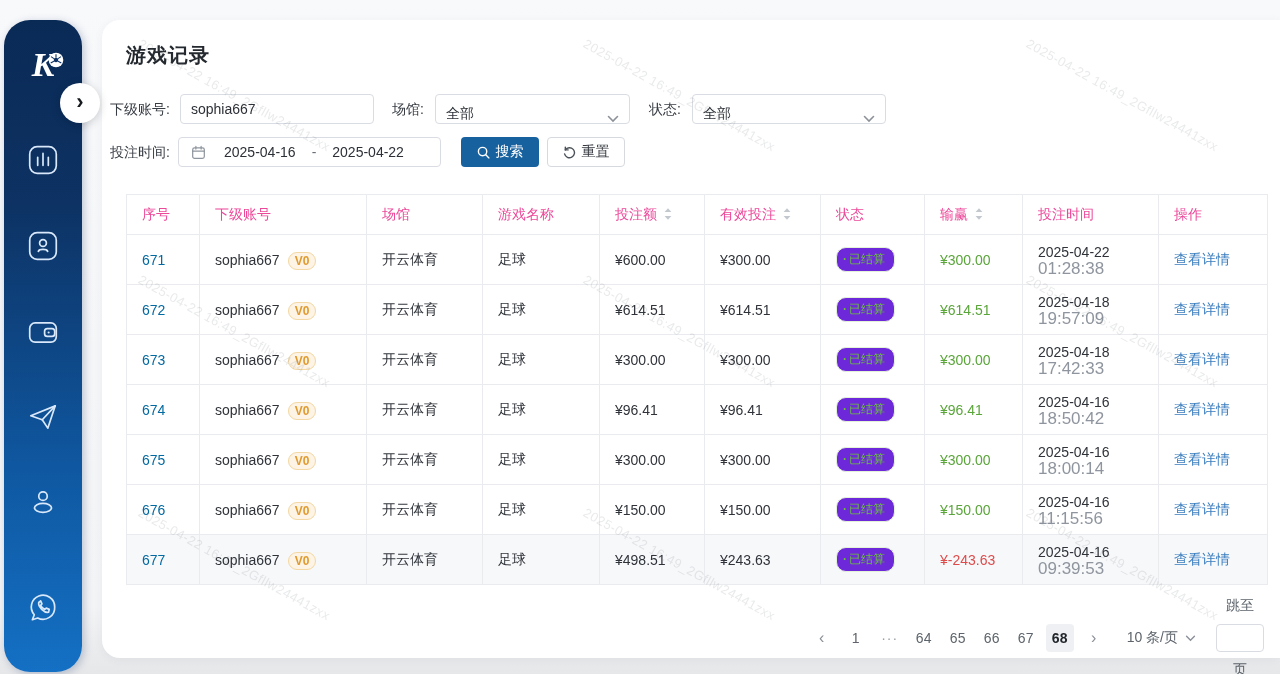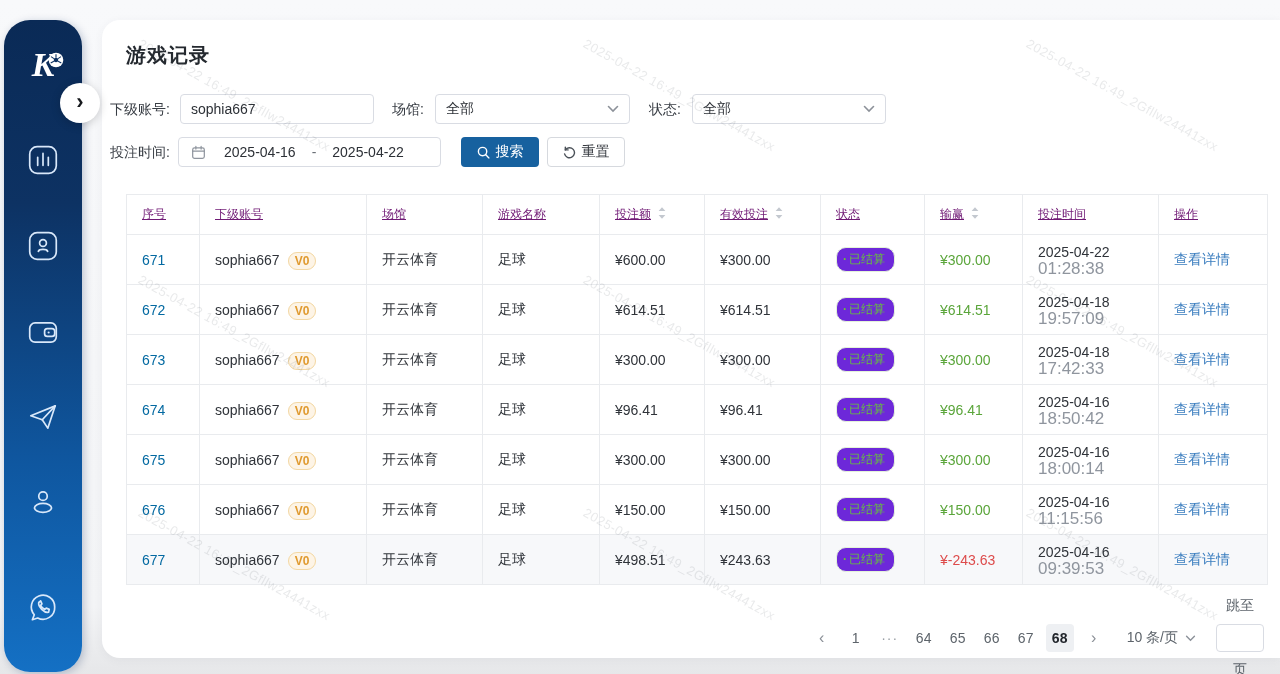--- a/index.html
+++ b/index.html
@@ -30,37 +30,37 @@
                 color:#24292f; letter-spacing:1px; }
 
   
   .frow { position:absolute; left:8px; height:30px; width:1140px; }
   .frow1 { top:74px; } .frow2 { top:117px; }
   .flabel { position:absolute; line-height:30px; font-size:14px; color:#383d44; }
   .txt-input { position:absolute; height:30px; border:1px solid #d9dce3; border-radius:4px;
                padding:0 10px; font-size:14px; color:#2c3036; background:#fff; outline:none;
                font-family:inherit; }
   .select { position:absolute; height:30px; border:1px solid #d9dce3; border-radius:4px; background:#fff;
-            display:flex; align-items:center; justify-content:space-between; padding:0 10px;
+            display:flex; align-items:flex-end; justify-content:space-between; padding:0 10px;
             font-size:14px; color:#2c3036; cursor:pointer; }
   .date-range { position:absolute; height:30px; border:1px solid #d9dce3; border-radius:4px; background:#fff;
                 display:flex; align-items:center; padding:0 12px; font-size:14px; color:#2c3036;
                 cursor:pointer; }
   .date-range .sep { margin:0 16px; color:#6b7077; }
   .date-range svg { margin-right:18px; }
   .btn { position:absolute; height:30px; border-radius:4px; display:inline-flex; align-items:center;
          justify-content:center; gap:6px; font-size:14px; cursor:pointer; border:none; font-family:inherit; }
   .btn.primary { background:#17619f; color:#fff; }
   .btn.plain { background:#fff; color:#35393f; border:1px solid #d6d9de; }
 
   
   .table-wrap { position:absolute; left:24px; top:174px; width:1142px; }
   table { width:100%; border-collapse:collapse; table-layout:fixed; }
   th,td { border:1px solid #e9ebee; padding:0 15px; text-align:left; vertical-align:middle; }
-  th { height:40px; font-size:12px; font-weight:400; color:#701a75; background:#fff; white-space:nowrap;text-decoration:underline; }
+  th { height:40px; font-size:14px; font-weight:400; color:#ec4899; background:#fff; white-space:nowrap; }
   td { height:50px; font-size:14px; color:#2f3339; }
   th:nth-child(1),td:nth-child(1){width:73px} th:nth-child(2),td:nth-child(2){width:167px}
   th:nth-child(3),td:nth-child(3){width:116px} th:nth-child(4),td:nth-child(4){width:117px}
   th:nth-child(5),td:nth-child(5){width:105px} th:nth-child(6),td:nth-child(6){width:116px}
   th:nth-child(7),td:nth-child(7){width:104px} th:nth-child(8),td:nth-child(8){width:98px}
   th:nth-child(9),td:nth-child(9){width:136px}
   tr.hl td { background:#f7f8fa; }
   .seq { color:#0369a1; }
   .sort { display:none; margin-left:6px; vertical-align:-2px; }
   .sort.show { display:inline-block; }

